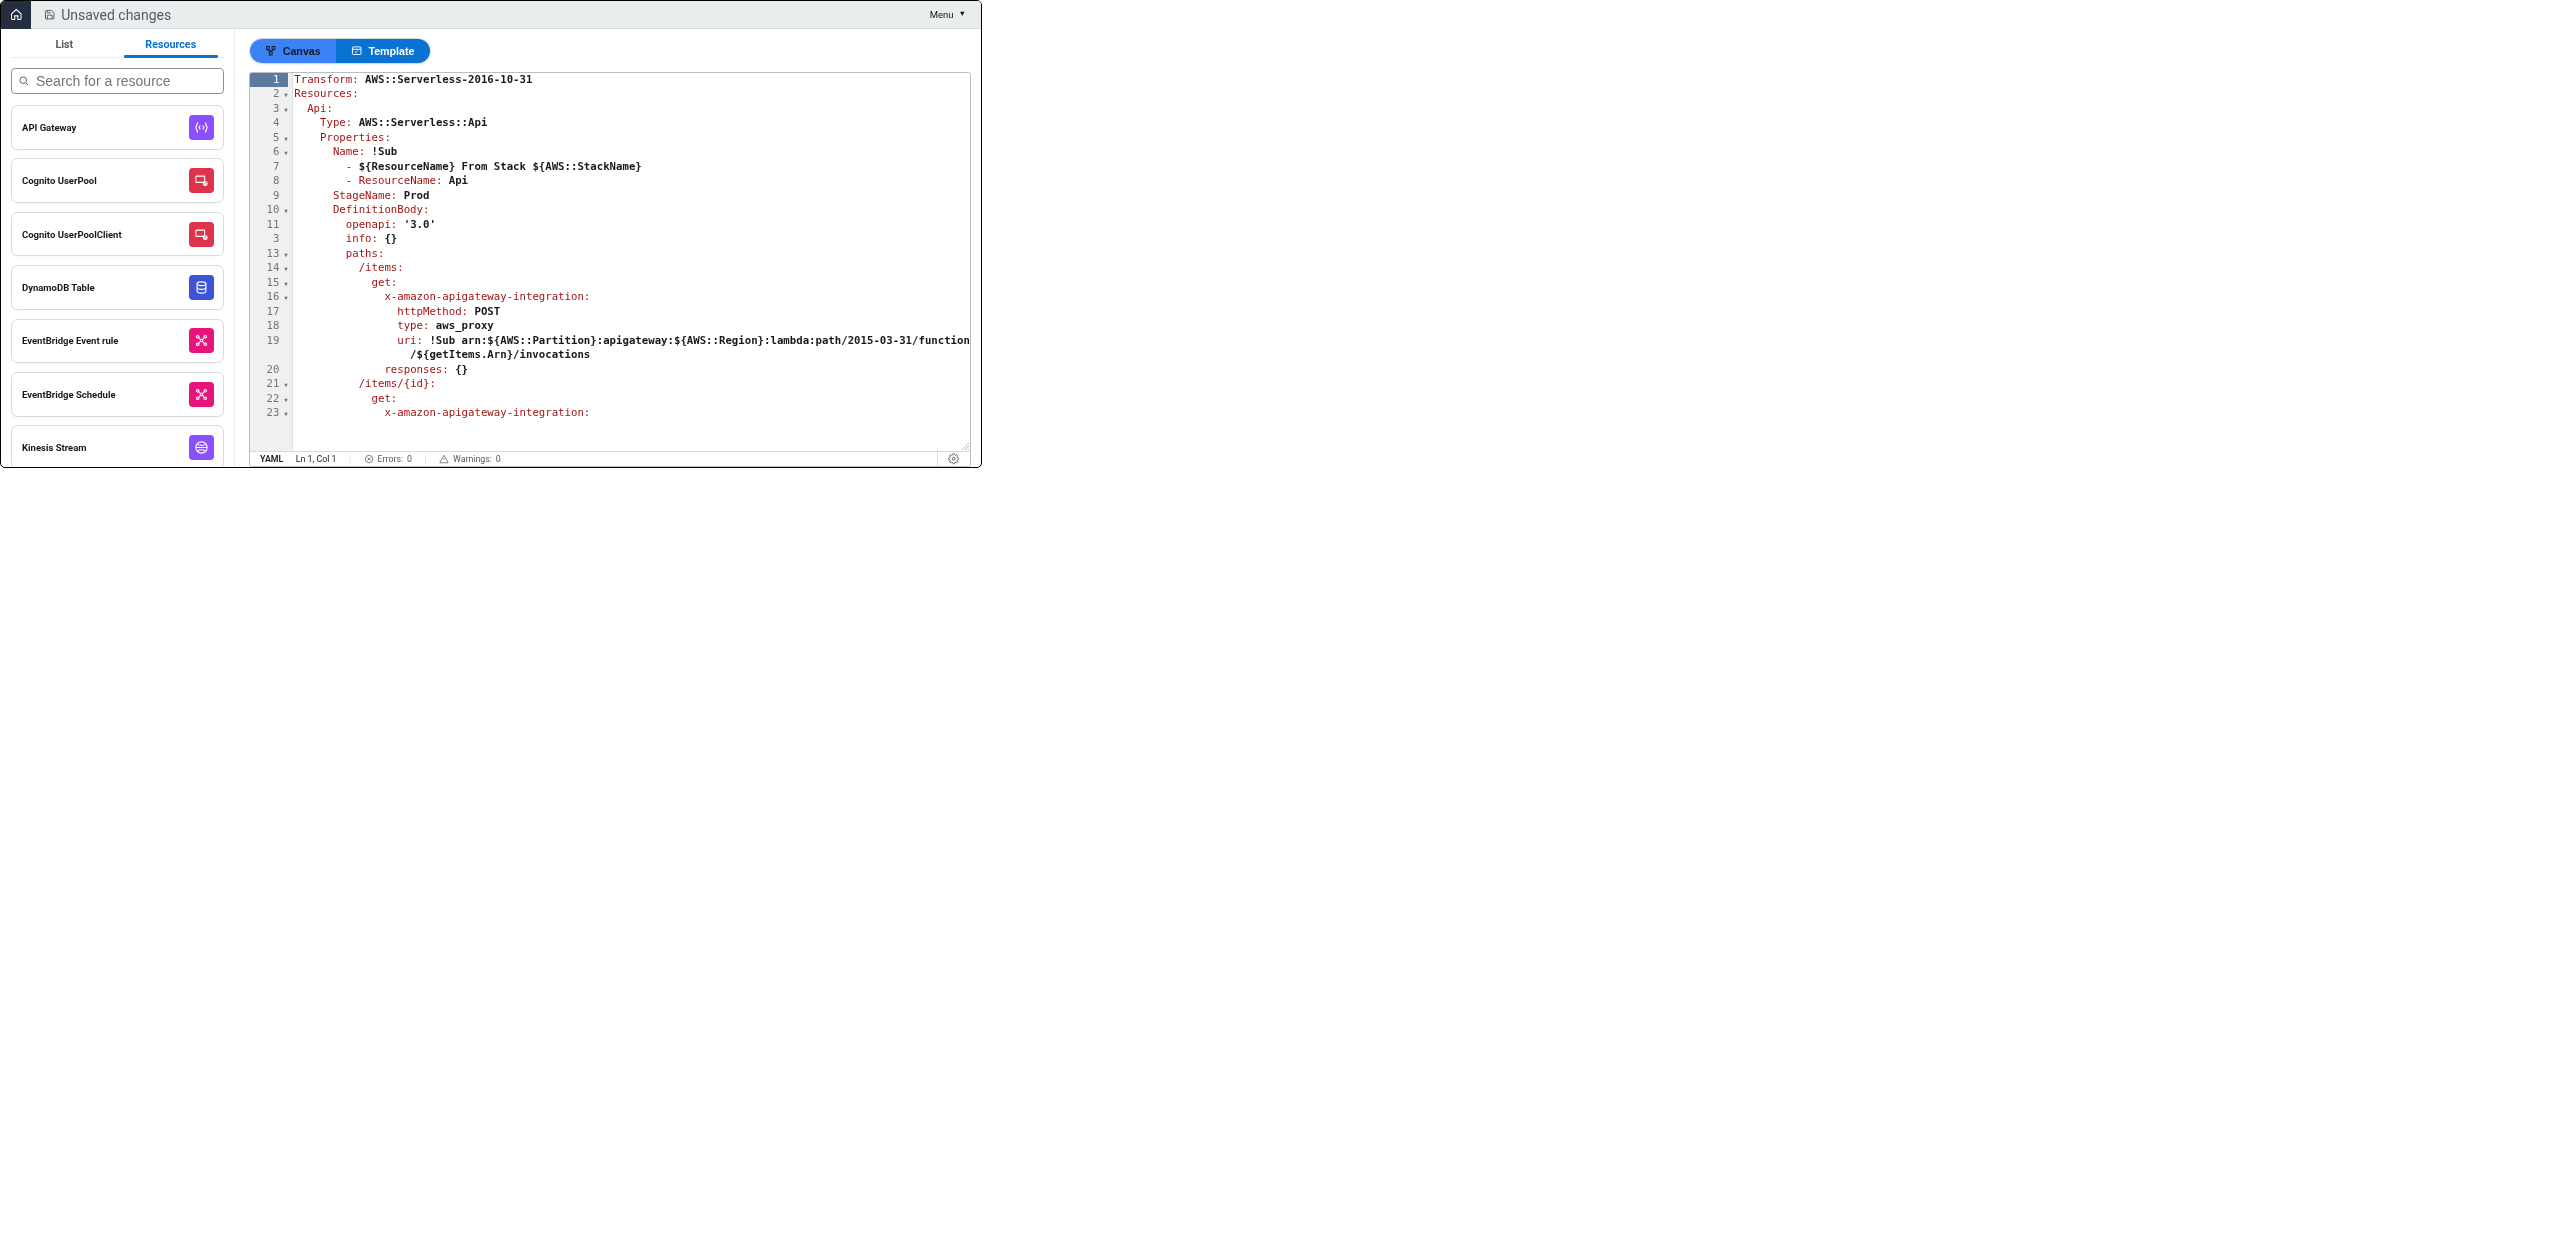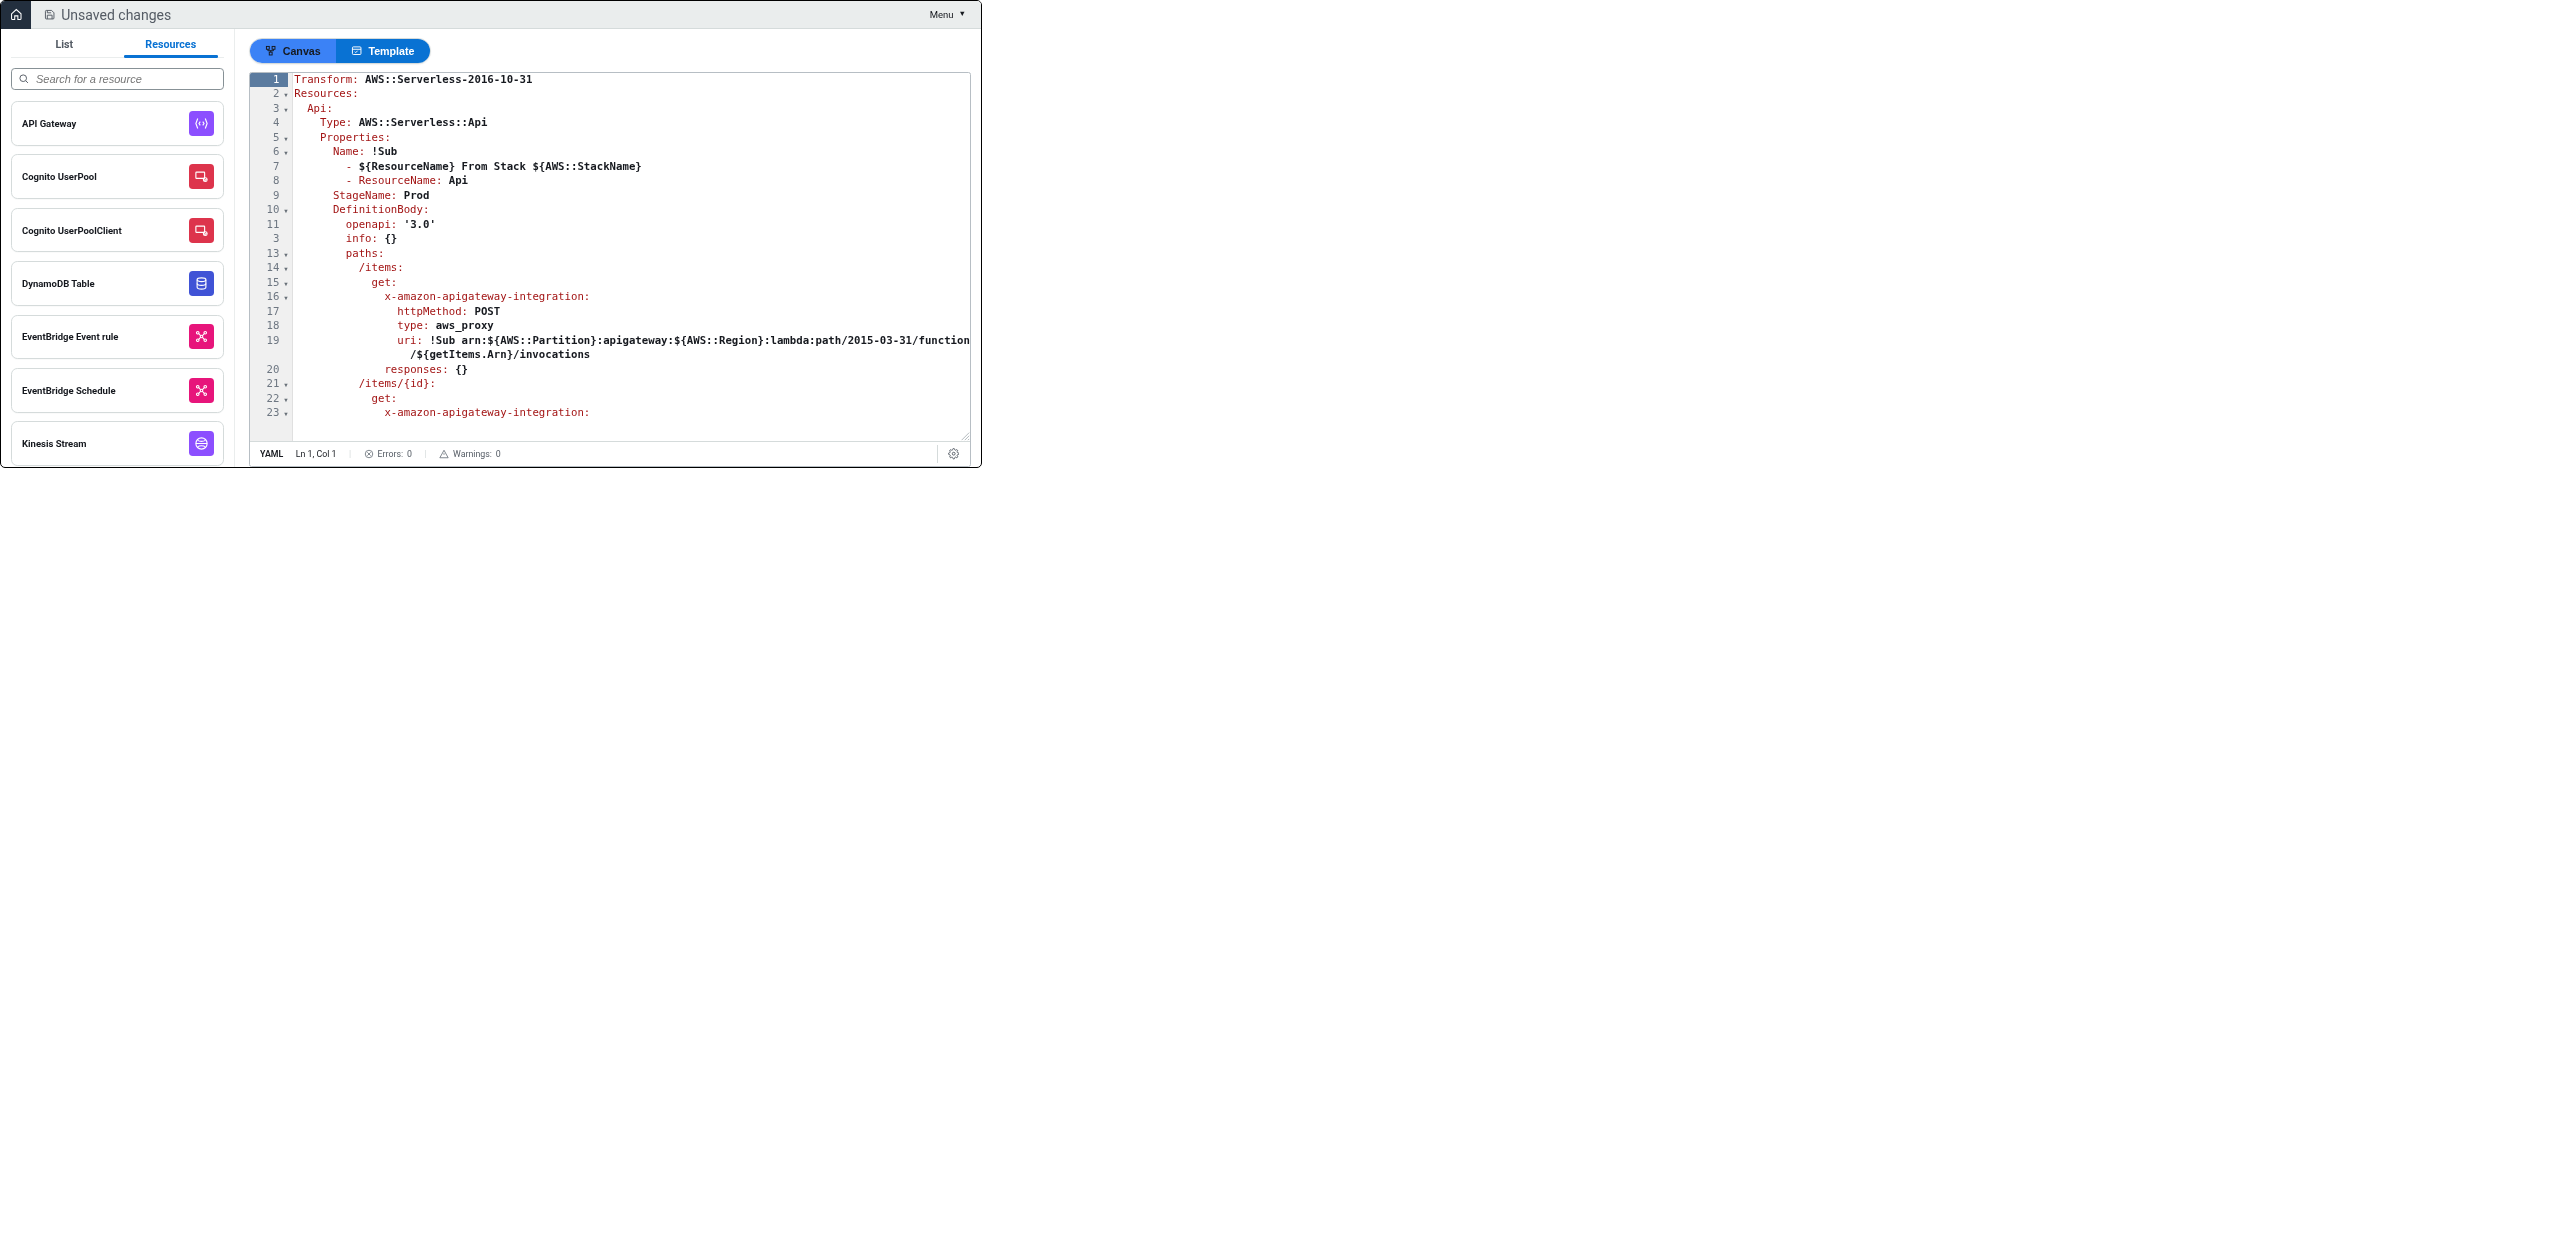--- a/index.html
+++ b/index.html
@@ -100,22 +100,21 @@
   align-items: center;
   border: 1.3px solid #879196;
   border-radius: 3.8px;
   padding: 3.8px 6.3px;
   margin-bottom: 11.4px;
   gap: 6.3px;
 }
 .search-wrap input {
   border: none;
   outline: none;
-  font-size: 11px;
-  font-style: italic;
+  font-size: 14px;
   color: #687078;
   flex: 1;
   background: transparent;
 }
 .resource-list {
   display: flex;
   flex-direction: column;
   gap: 8.8px;
 }
 .resource-card {
@@ -241,21 +240,21 @@
 .tok-key { color: #a31515; }
 .tok-str { color: #16191f; font-weight: bold; }
 .resize-handle {
   position: absolute;
   right: 0;
   bottom: 0;
   width: 8.8px;
   height: 8.8px;
 }
 .statusbar {
-  height: 25px;
+  height: 15px;
   border-top: 0.6px solid #d5dbdb;
   display: flex;
   align-items: center;
   padding: 0 10px;
   font-size: 8.8px;
   color: #545b64;
   gap: 12.6px;
 }
 .statusbar .sep { color: #d5dbdb; }
 .sb-item { display: flex; align-items: center; gap: 3.8px; }

